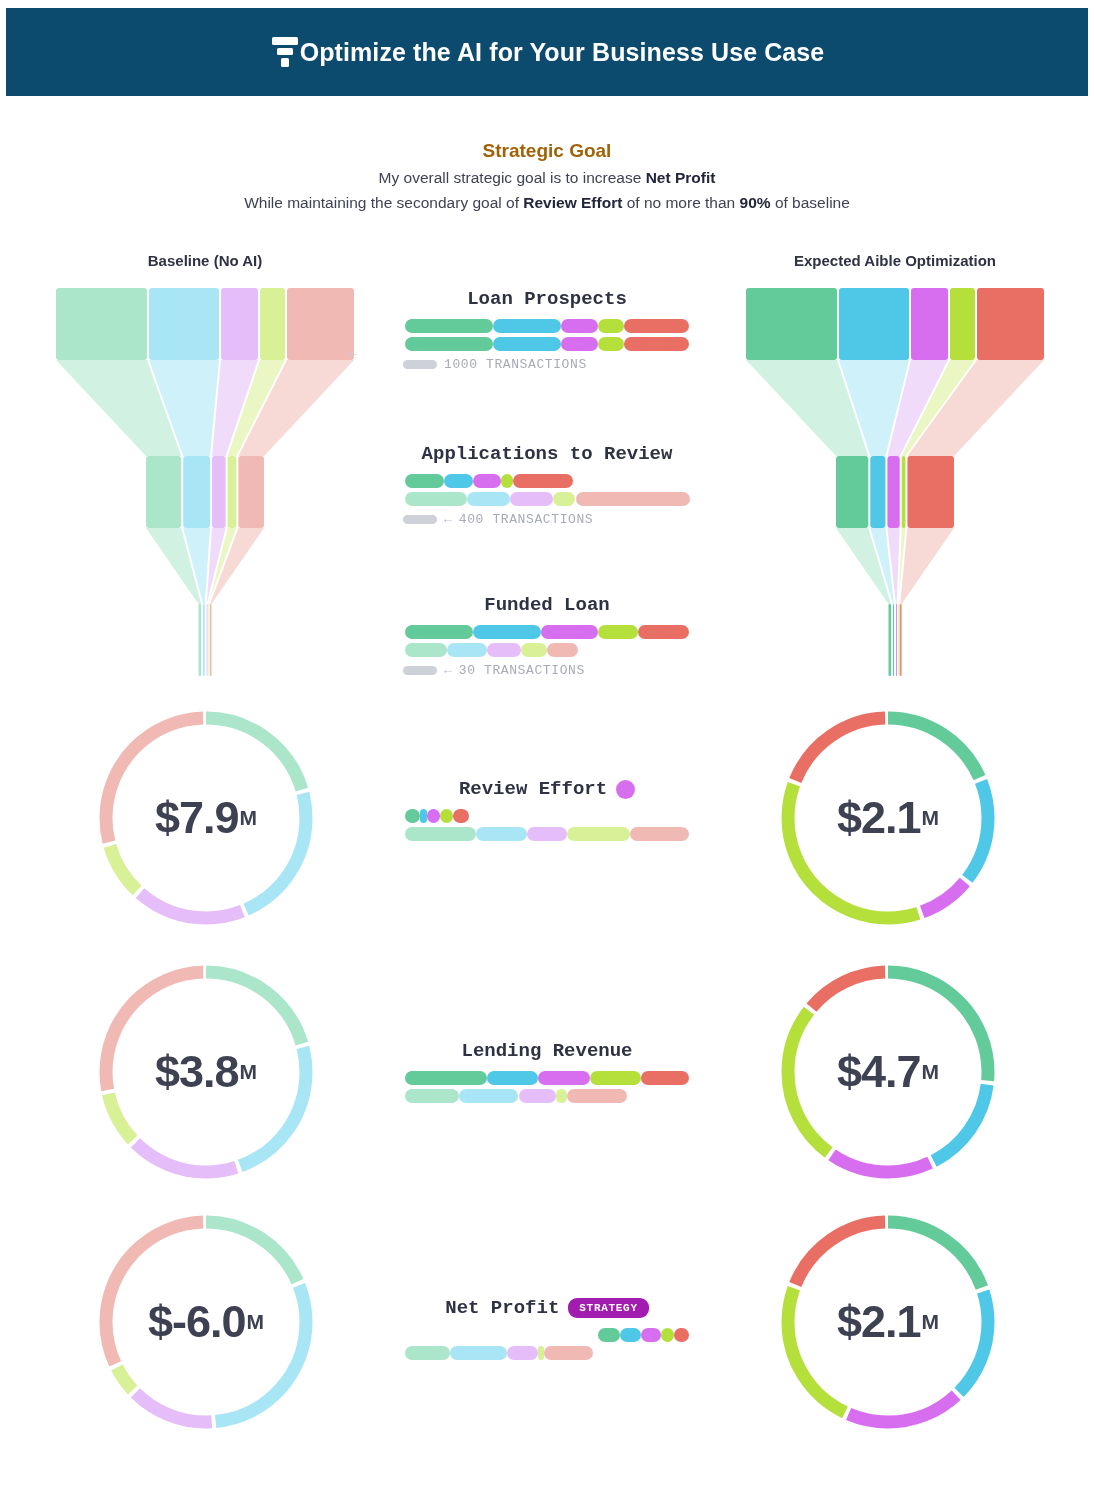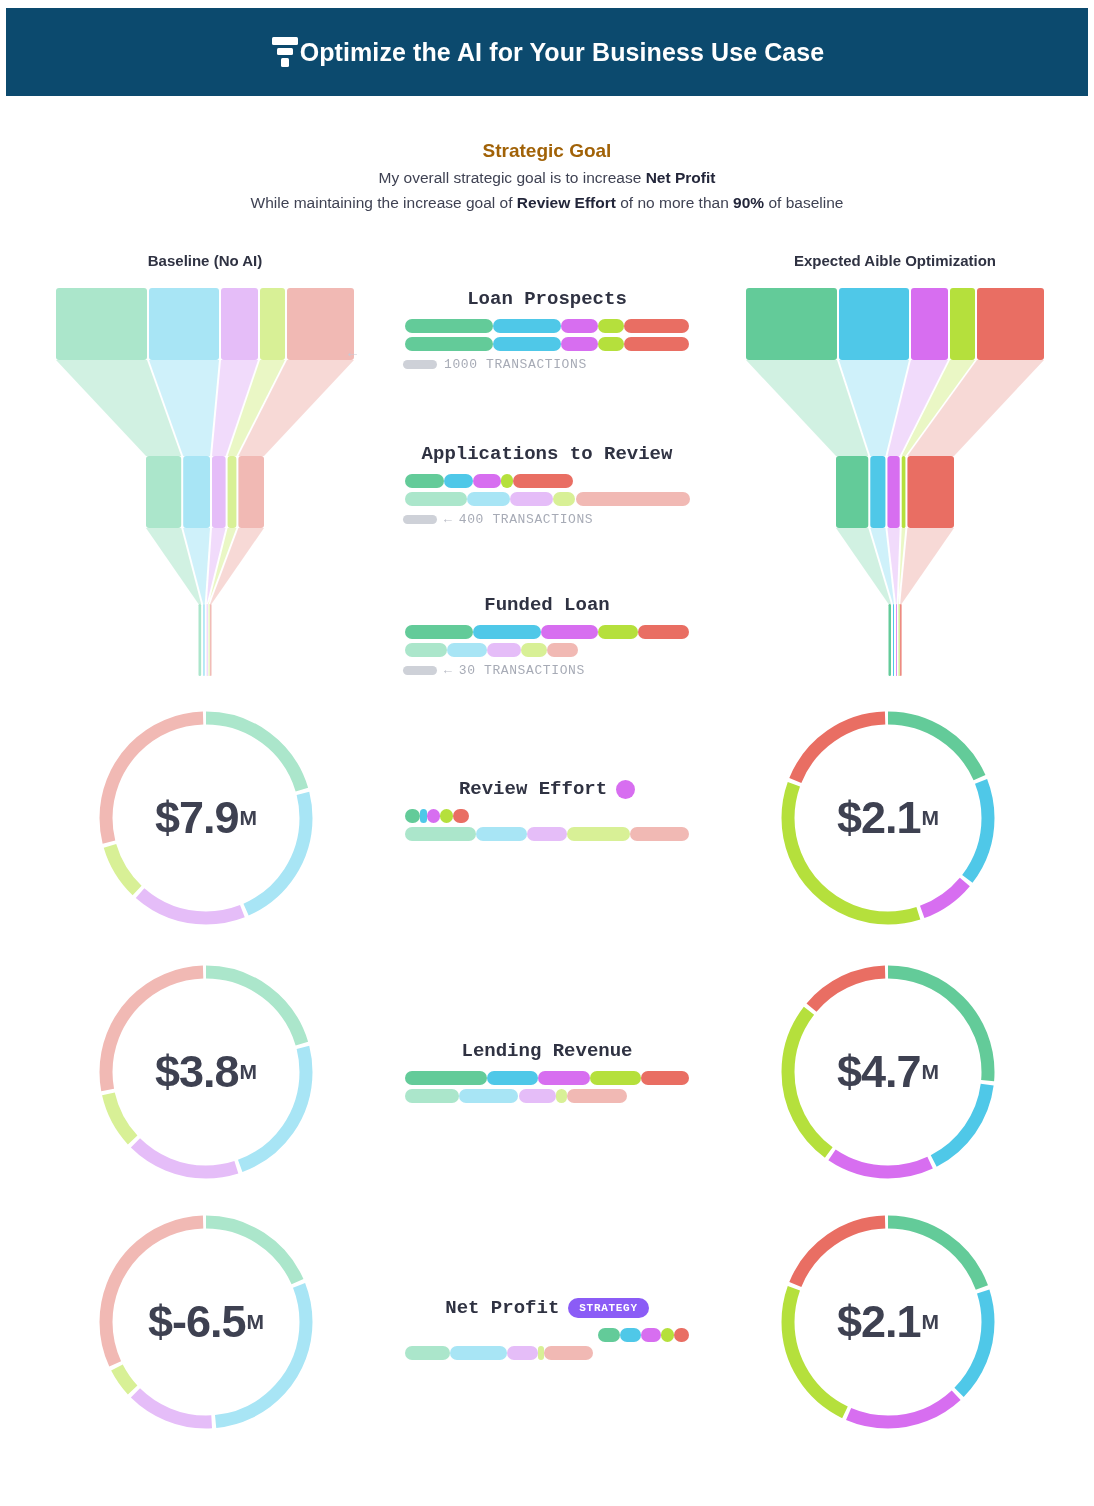--- a/index.html
+++ b/index.html
@@ -165,21 +165,21 @@
     </span>
     <span class="header-title">Optimize the AI for Your Business Use Case</span>
   </div>
 
   <div class="goal">
     <div class="goal-title">Strategic Goal</div>
     <div class="goal-line">
       <span>My overall strategic goal is to increase </span><b>Net Profit</b>
     </div>
     <div class="goal-line">
-      <span>While maintaining the increase goal of </span><b>Review Effort</b><span> of no more than </span><b>90%</b><span> of baseline</span>
+      <span>While maintaining the secondary goal of </span><b>Review Effort</b><span> of no more than </span><b>90%</b><span> of baseline</span>
     </div>
   </div>
 
   <div class="col-head" id="head-left">Baseline (No AI)</div>
   <div class="col-head" id="head-right">Expected Aible Optimization</div>
 
   <div class="funnel" id="funnel-left">
       <svg width="300" height="390" viewBox="0 0 300 390">
         <path d="M1,72 L92,72 L126.2,168 L91,168 Z" fill="#abe6cb" opacity="0.55"></path>
         <path d="M94,72 L164,72 L155,168 L128.2,168 Z" fill="#a8e5f5" opacity="0.55"></path>
@@ -345,21 +345,21 @@
         <div class="seg" style="left: 0%; width: 19%; background: rgb(171, 230, 203);"></div>
         <div class="seg" style="left: 19%; width: 21%; background: rgb(168, 229, 245);"></div>
         <div class="seg" style="left: 40%; width: 13%; background: rgb(229, 189, 248);"></div>
         <div class="seg" style="left: 53%; width: 4%; background: rgb(216, 240, 150);"></div>
         <div class="seg" style="left: 57%; width: 21%; background: rgb(241, 185, 180);"></div>
       </div>
     </div>
   <div class="metric" id="metric-5" style="top:1297px">
       <div class="metric-title-row">
         <div class="metric-title">Net Profit</div>
-        <span class="strategy-badge" style="background: #8b5cf6;">STRATEGY</span>
+        <span class="strategy-badge" style="background: #a21caf; border-radius: 9px;">STRATEGY</span>
       </div>
       <div class="bar-track">
         <div class="seg" style="left: 68%; width: 7.5%; background: rgb(99, 203, 153);"></div>
         <div class="seg" style="left: 75.5%; width: 7.5%; background: rgb(79, 200, 232);"></div>
         <div class="seg" style="left: 83%; width: 7%; background: rgb(215, 110, 240);"></div>
         <div class="seg" style="left: 90%; width: 4.5%; background: rgb(181, 224, 60);"></div>
         <div class="seg" style="left: 94.5%; width: 5.5%; background: rgb(233, 110, 99);"></div>
       </div>
       <div class="bar-track">
         <div class="seg" style="left: 0%; width: 16%; background: rgb(171, 230, 203);"></div>
@@ -424,21 +424,21 @@
     </div>
   <div class="donut" id="donut-4" style="left:90px;  top:1206px">
       <svg width="232" height="232" viewBox="0 0 232 232">
         <circle cx="116" cy="116" r="100" fill="none" stroke="#abe6cb" stroke-width="13" stroke-linecap="butt" stroke-dasharray="115.38052083641215 512.9380098815465" stroke-dashoffset="0" transform="rotate(-90 116 116)"></circle>
         <circle cx="116" cy="116" r="100" fill="none" stroke="#a8e5f5" stroke-width="13" stroke-linecap="butt" stroke-dasharray="184.4955592153876 443.822971502571" stroke-dashoffset="-119.38052083641215" transform="rotate(-90 116 116)"></circle>
         <circle cx="116" cy="116" r="100" fill="none" stroke="#e5bdf8" stroke-width="13" stroke-linecap="butt" stroke-dasharray="83.96459430051422 544.3539364174444" stroke-dashoffset="-307.87608005179976" transform="rotate(-90 116 116)"></circle>
         <circle cx="116" cy="116" r="100" fill="none" stroke="#d8f096" stroke-width="13" stroke-linecap="butt" stroke-dasharray="27.415926535897935 600.9026041820607" stroke-dashoffset="-395.84067435231395" transform="rotate(-90 116 116)"></circle>
         <circle cx="116" cy="116" r="100" fill="none" stroke="#f1b9b4" stroke-width="13" stroke-linecap="butt" stroke-dasharray="197.06192982974676 431.2566008882119" stroke-dashoffset="-427.2566008882119" transform="rotate(-90 116 116)"></circle>
       </svg>
       <div class="donut-label">
-        <span class="donut-value">$-6.5</span>
+        <span class="donut-value">$-6.0</span>
         <span class="donut-unit">M</span>
       </div>
     </div>
   <div class="donut" id="donut-5" style="left:772px; top:1206px">
       <svg width="232" height="232" viewBox="0 0 232 232">
         <circle cx="116" cy="116" r="100" fill="none" stroke="#63cb99" stroke-width="13" stroke-linecap="butt" stroke-dasharray="121.66370614359174 506.6548245743669" stroke-dashoffset="0" transform="rotate(-90 116 116)"></circle>
         <circle cx="116" cy="116" r="100" fill="none" stroke="#4fc8e8" stroke-width="13" stroke-linecap="butt" stroke-dasharray="109.09733552923255 519.2211951887261" stroke-dashoffset="-125.66370614359174" transform="rotate(-90 116 116)"></circle>
         <circle cx="116" cy="116" r="100" fill="none" stroke="#d76ef0" stroke-width="13" stroke-linecap="butt" stroke-dasharray="115.38052083641215 512.9380098815465" stroke-dashoffset="-238.7610416728243" transform="rotate(-90 116 116)"></circle>
         <circle cx="116" cy="116" r="100" fill="none" stroke="#b5e03c" stroke-width="13" stroke-linecap="butt" stroke-dasharray="146.79644737231007 481.5220833456486" stroke-dashoffset="-358.14156250923645" transform="rotate(-90 116 116)"></circle>
         <circle cx="116" cy="116" r="100" fill="none" stroke="#e96e63" stroke-width="13" stroke-linecap="butt" stroke-dasharray="115.38052083641215 512.9380098815465" stroke-dashoffset="-508.9380098815465" transform="rotate(-90 116 116)"></circle>

